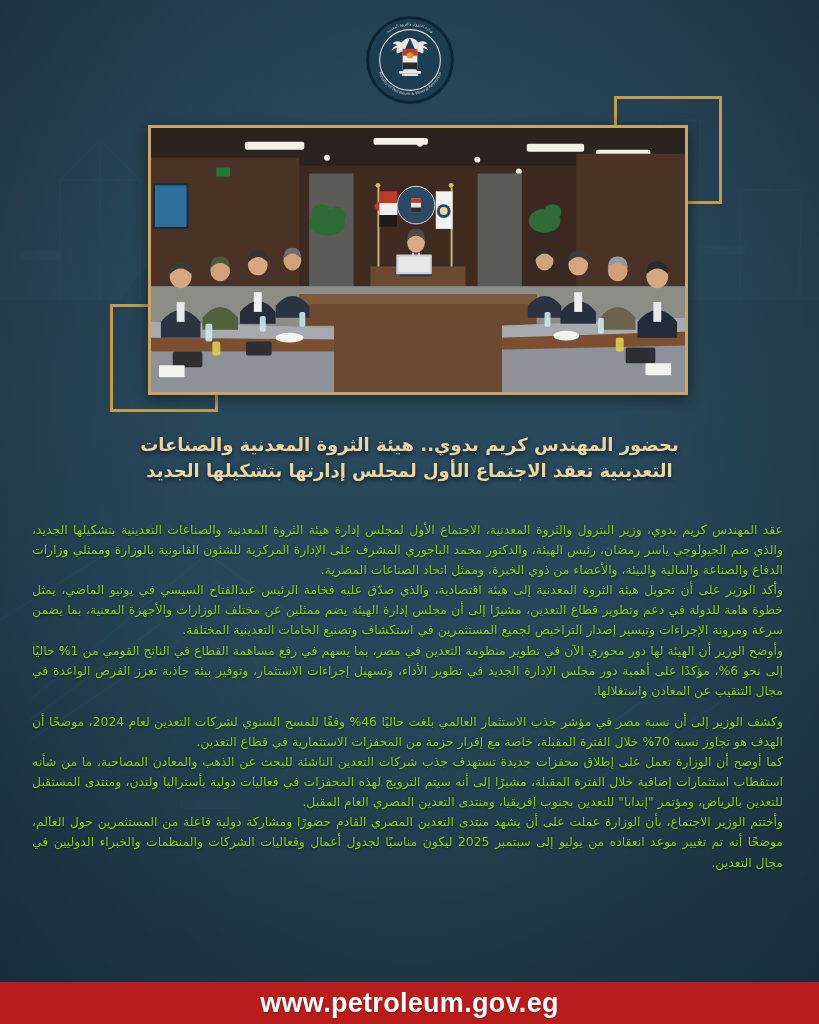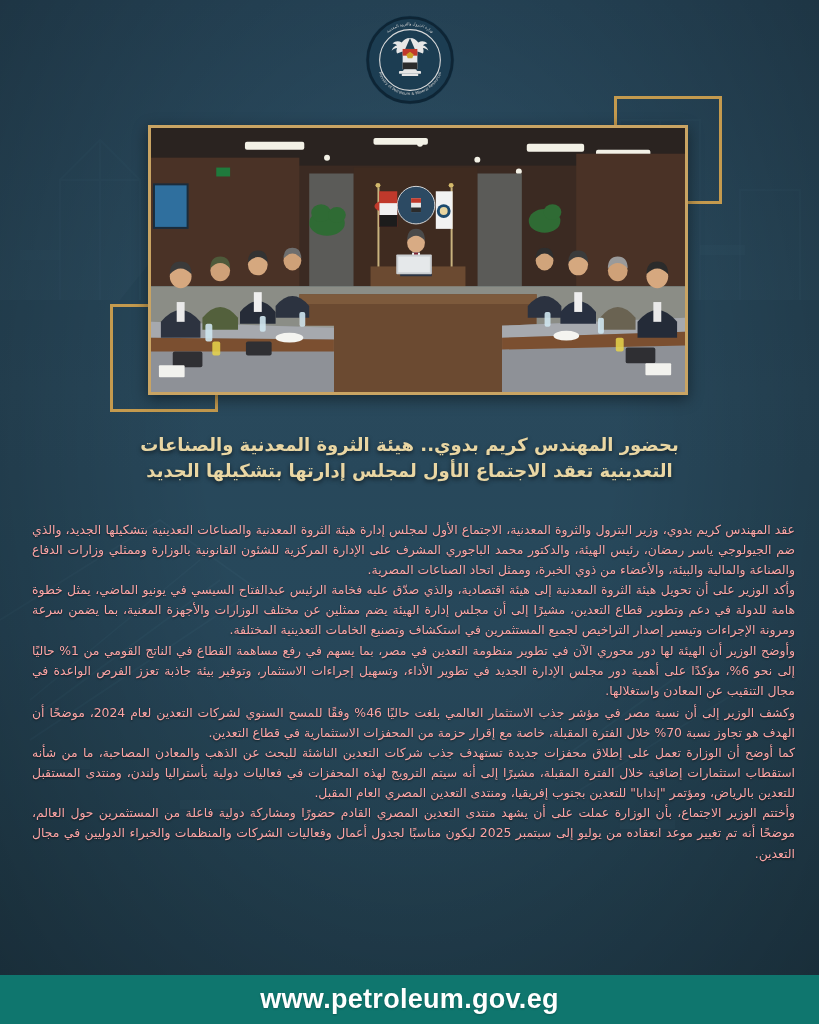--- a/index.html
+++ b/index.html
@@ -60,36 +60,36 @@
     color:#e9d6a3;
     font-size:18px;
     font-weight:bold;
     line-height:1.46;
     letter-spacing:-.2px;
     text-shadow:0 2px 4px rgba(0,0,0,.55);
   }
 
   
   .body-copy {
-    position:absolute; top:520px; left:32px; right:24px;
+    position:absolute; top:520px; left:32px; right:36px;
     z-index:6;
-    color:#fca5a5;
+    color:#84cc16;
     font-size:12.4px;
     line-height:1.62;
     text-align:justify;
     text-shadow:0 1px 2px rgba(0,0,0,.55);
   }
   .body-copy p { margin:0; }
-  .body-copy p.gap-before { margin-top:2px; }
+  .body-copy p.gap-before { margin-top:11px; }
 
   
   .footer {
     position:absolute; left:0; right:0; bottom:0;
-    height:49px;
-    background:#0f766e;
+    height:42px;
+    background:#b91c1c;
     display:flex; align-items:center; justify-content:center;
     z-index:8;
   }
   .footer-url {
     color:#ffffff;
     font-size:27px;
     font-weight:bold;
     letter-spacing:.3px;
     direction:ltr;
     font-family:"Liberation Sans",sans-serif;

